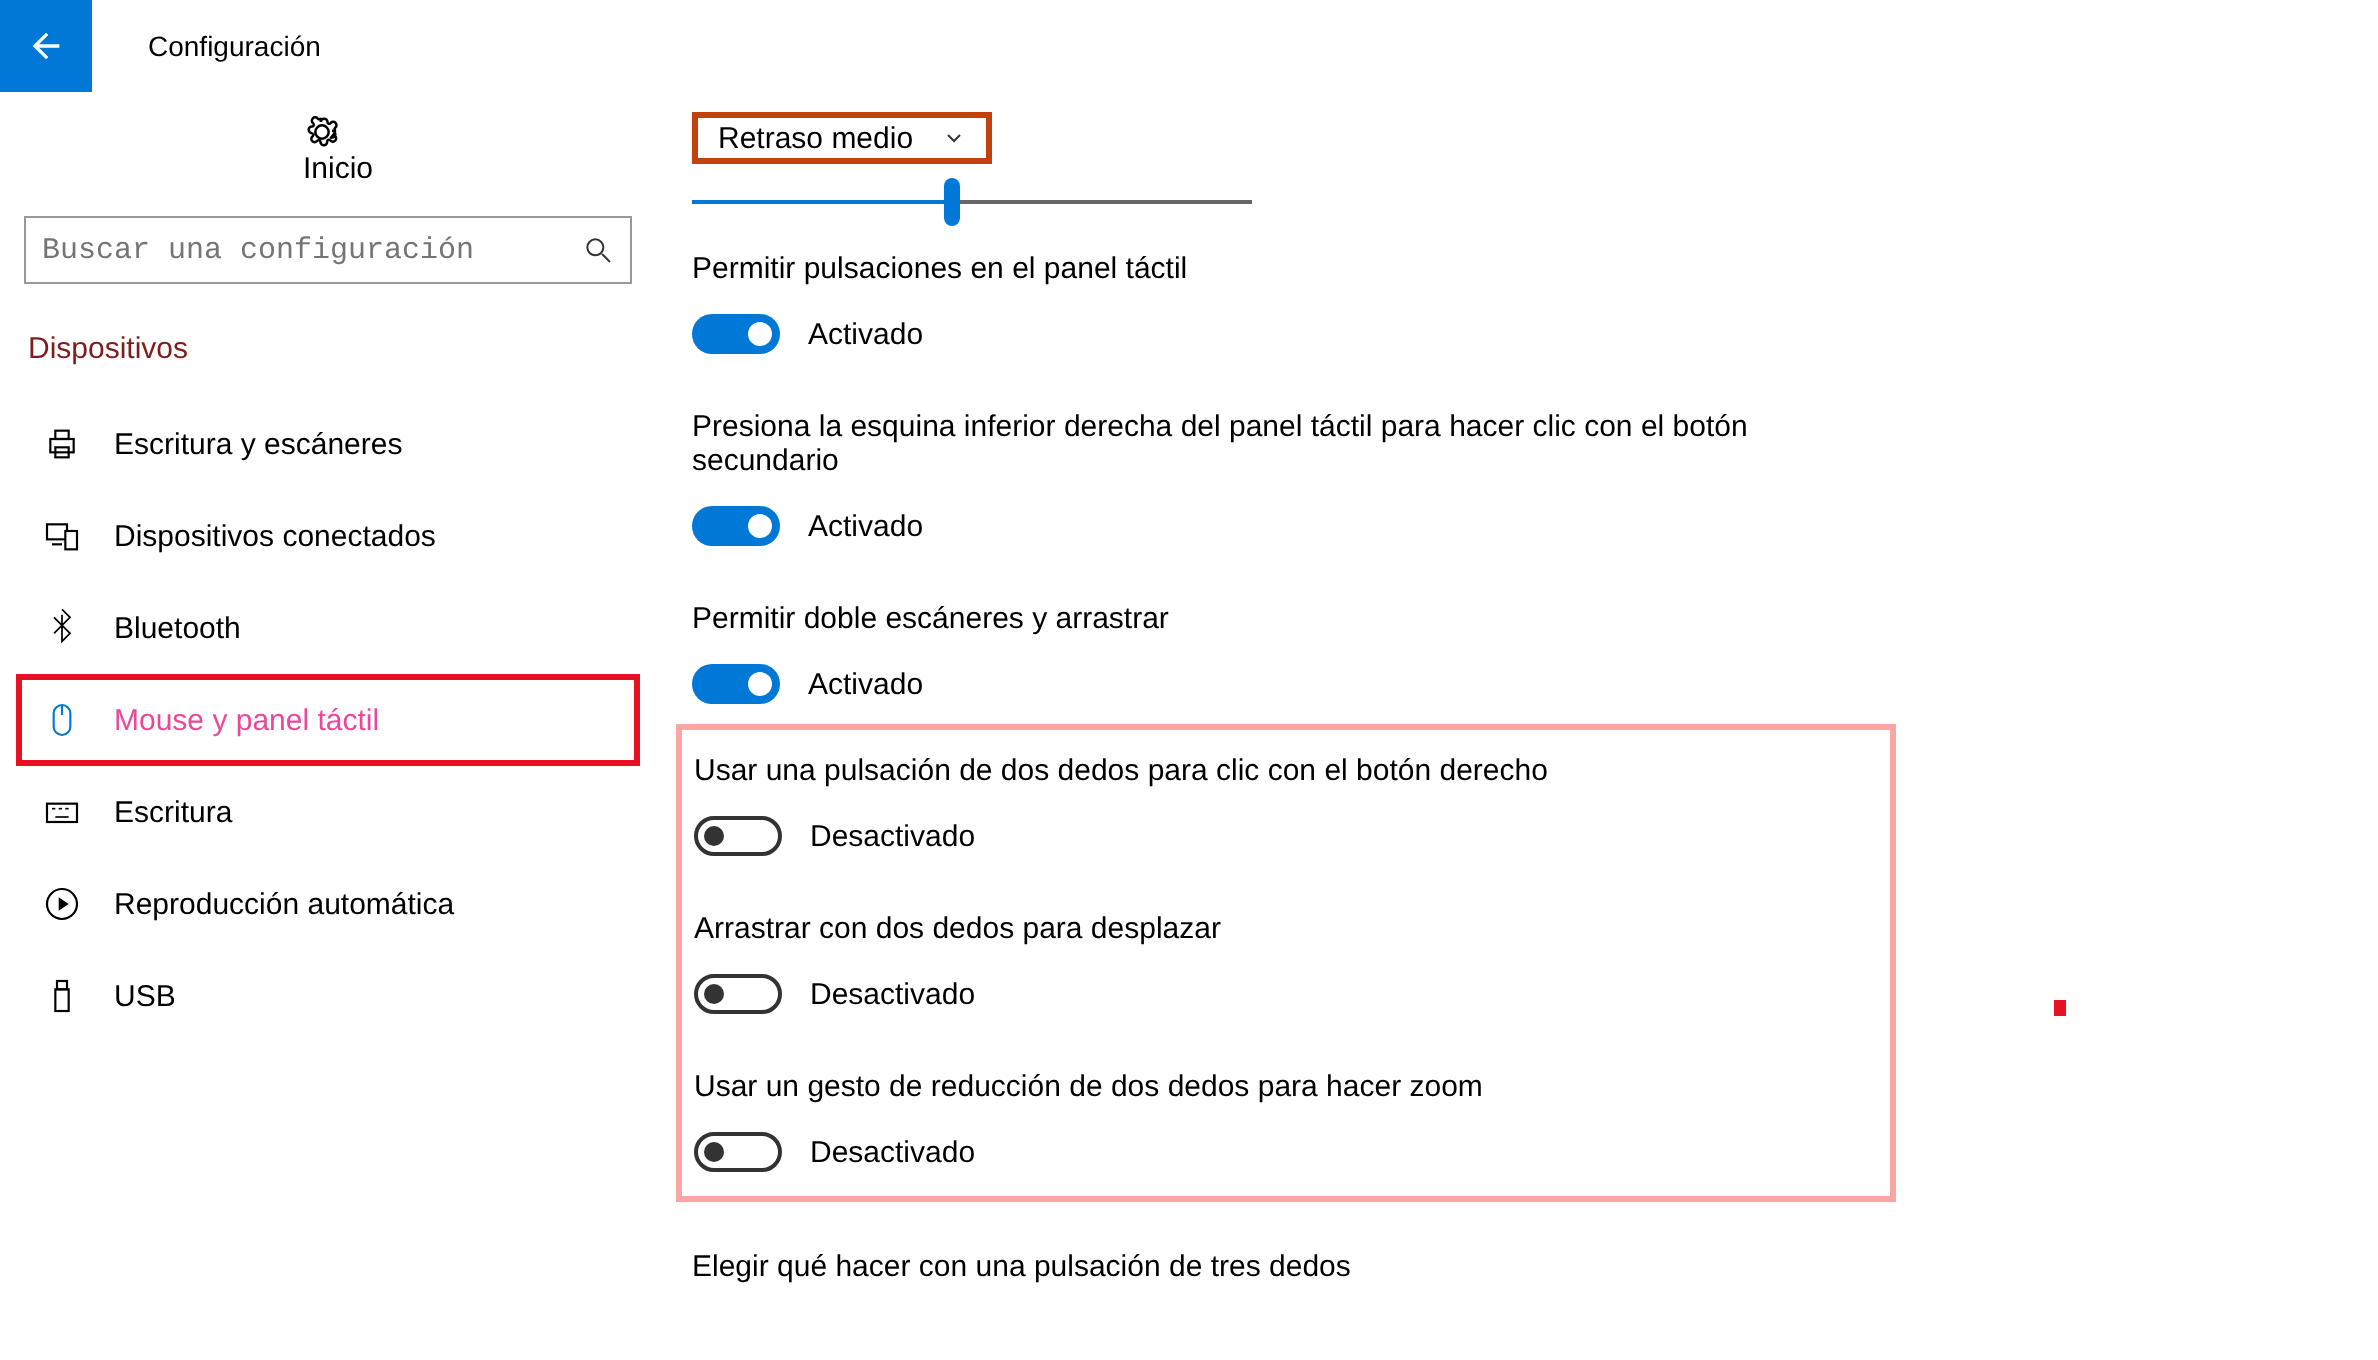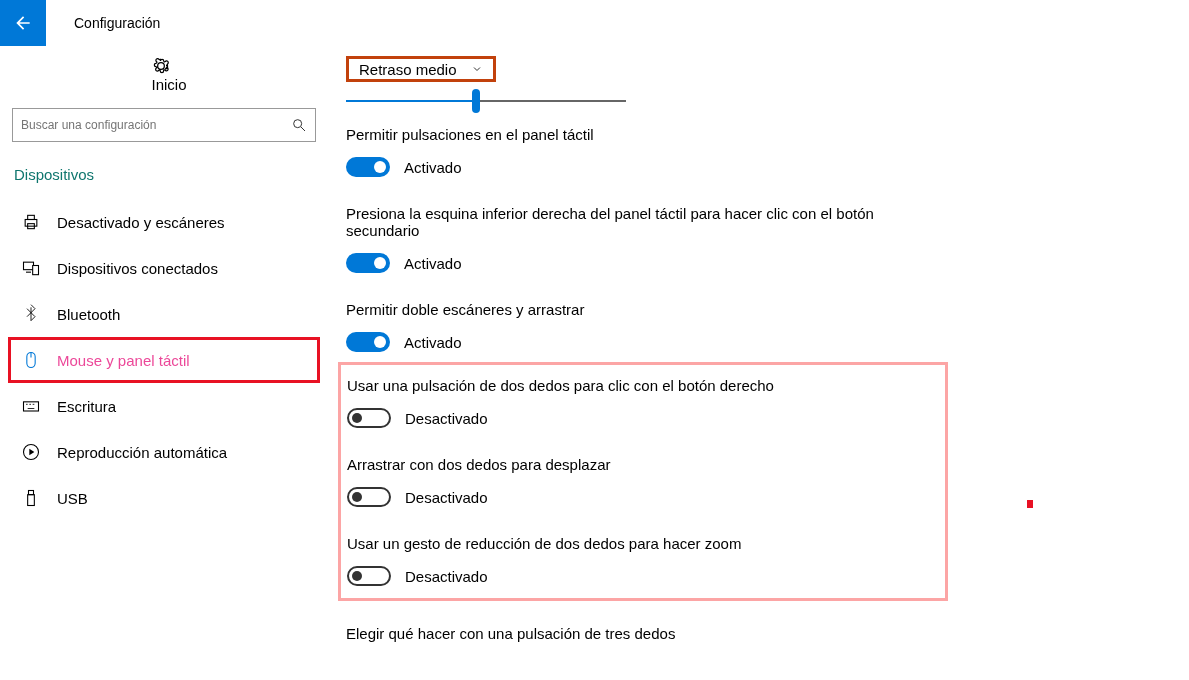--- a/index.html
+++ b/index.html
@@ -11,24 +11,24 @@
     .title { margin-left: 16px; font-size: 14px; }
 
     .wrap { display: flex; padding-top: 10px; }
 
     .sidebar { width: 328px; padding: 0 8px; }
     .home-row { display: flex; align-items: center; height: 40px; padding-left: 10px; margin-bottom: 12px; cursor: pointer; flex-direction: column; }
     .home-row svg { width: 20px; height: 20px; margin-right: 16px; }
     .home-row span { font-size: 15px; }
 
     .search { height: 34px; margin: 0 4px 24px 4px; border: 1px solid #999; display: flex; align-items: center; padding: 0 8px; }
-    .search input { flex: 1; border: none; outline: none; font-size: 12px; background: transparent; }
+    .search input { flex: 1; border: none; outline: none; font-size: 15px; background: transparent; font-family: Liberation Mono, monospace; }
     .search svg { width: 16px; height: 16px; }
 
-    .cat-header { color: #0f766e; font-size: 15px; padding-left: 6px; margin-bottom: 16px; }
+    .cat-header { color: #7f1d1d; font-size: 15px; padding-left: 6px; margin-bottom: 16px; }
 
     .nav-item { display: flex; align-items: center; height: 46px; padding-left: 10px; cursor: pointer; border: 3px solid transparent; }
     .nav-item svg { width: 20px; height: 20px; margin-right: 16px; }
     .nav-item span { font-size: 15px; }
     .nav-item.selected { color: #ec4899; }
     .nav-item.highlight { border: 3px solid #e81123; }
     .nav-item.selected svg { fill: #0078d7; stroke: #0078d7; }
 
     .main { flex: 1; padding-left: 18px; padding-right: 40px; }
 
@@ -82,21 +82,21 @@
     </div>
 
     <div class="cat-header">Dispositivos</div>
 
     <div class="nav-item">
       <svg viewBox="0 0 24 24">
           <rect x="5" y="9" width="14" height="8" fill="none" stroke="#000" stroke-width="1.3"></rect>
           <rect x="8" y="4" width="8" height="5" fill="none" stroke="#000" stroke-width="1.3"></rect>
           <rect x="8" y="14" width="8" height="6" fill="none" stroke="#000" stroke-width="1.3"></rect>
         </svg>
-      <span>Desactivado y escáneres</span>
+      <span>Escritura y escáneres</span>
     </div>
     <div class="nav-item">
       <svg viewBox="0 0 24 24">
           <rect x="3" y="5" width="12" height="9" fill="none" stroke="#000" stroke-width="1.3"></rect>
           <rect x="14" y="9" width="7" height="11" fill="#fff" stroke="#000" stroke-width="1.3"></rect>
           <line x1="6" y1="17" x2="12" y2="17" stroke="#000" stroke-width="1.3"></line>
         </svg>
       <span>Dispositivos conectados</span>
     </div>
     <div class="nav-item">

